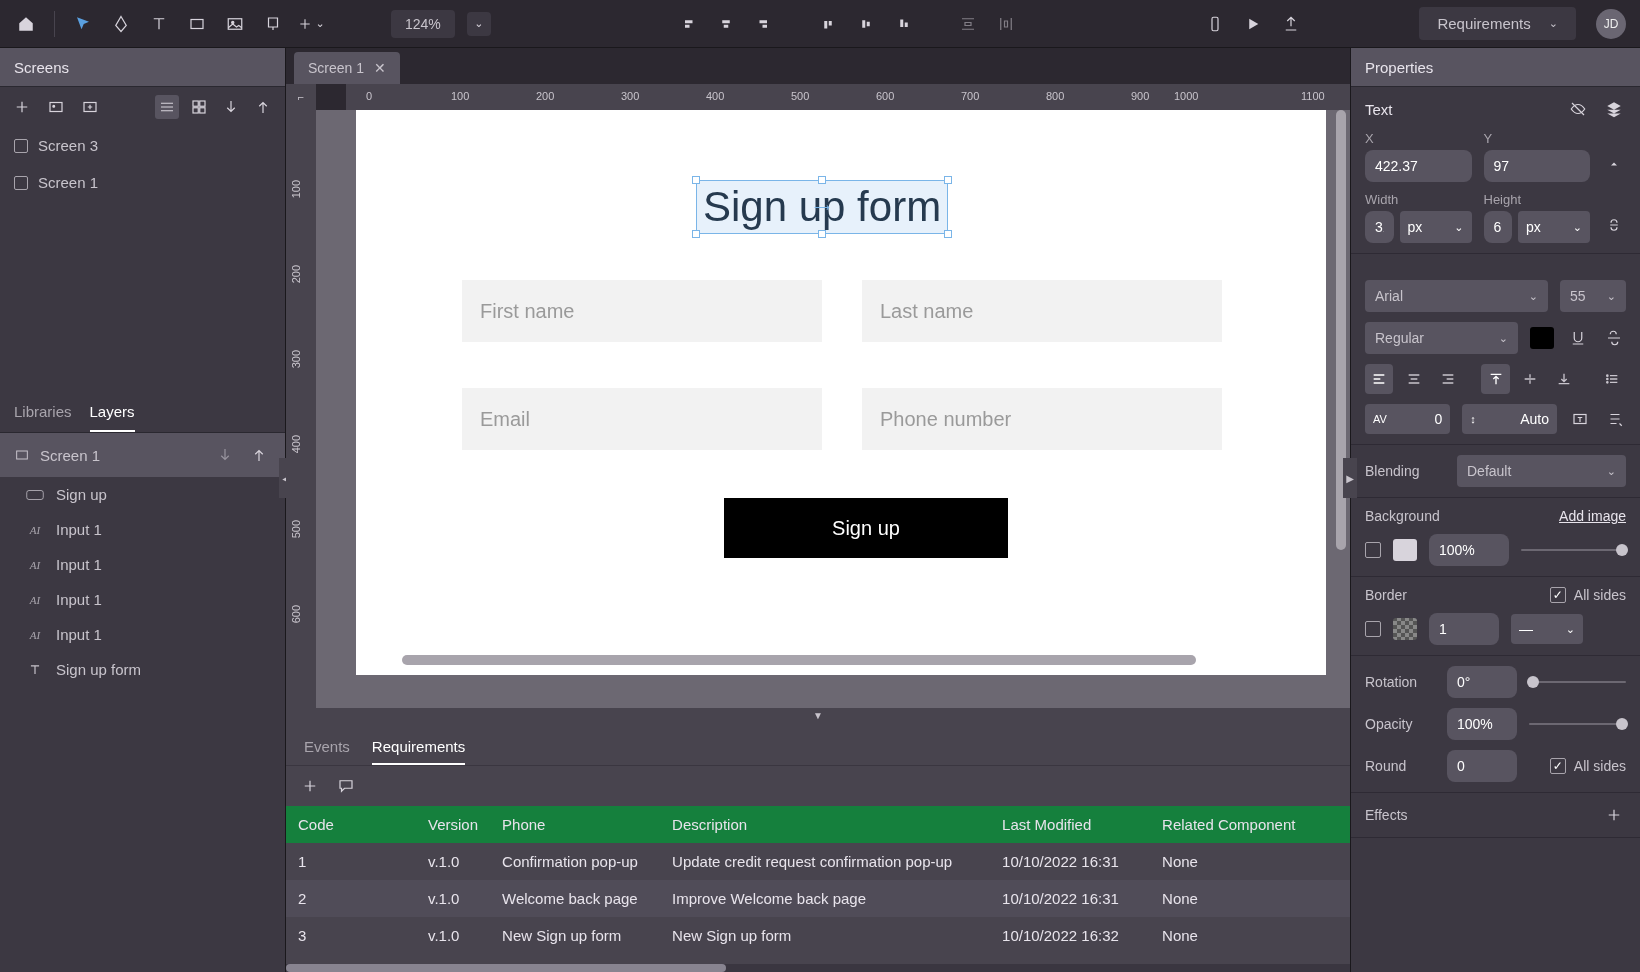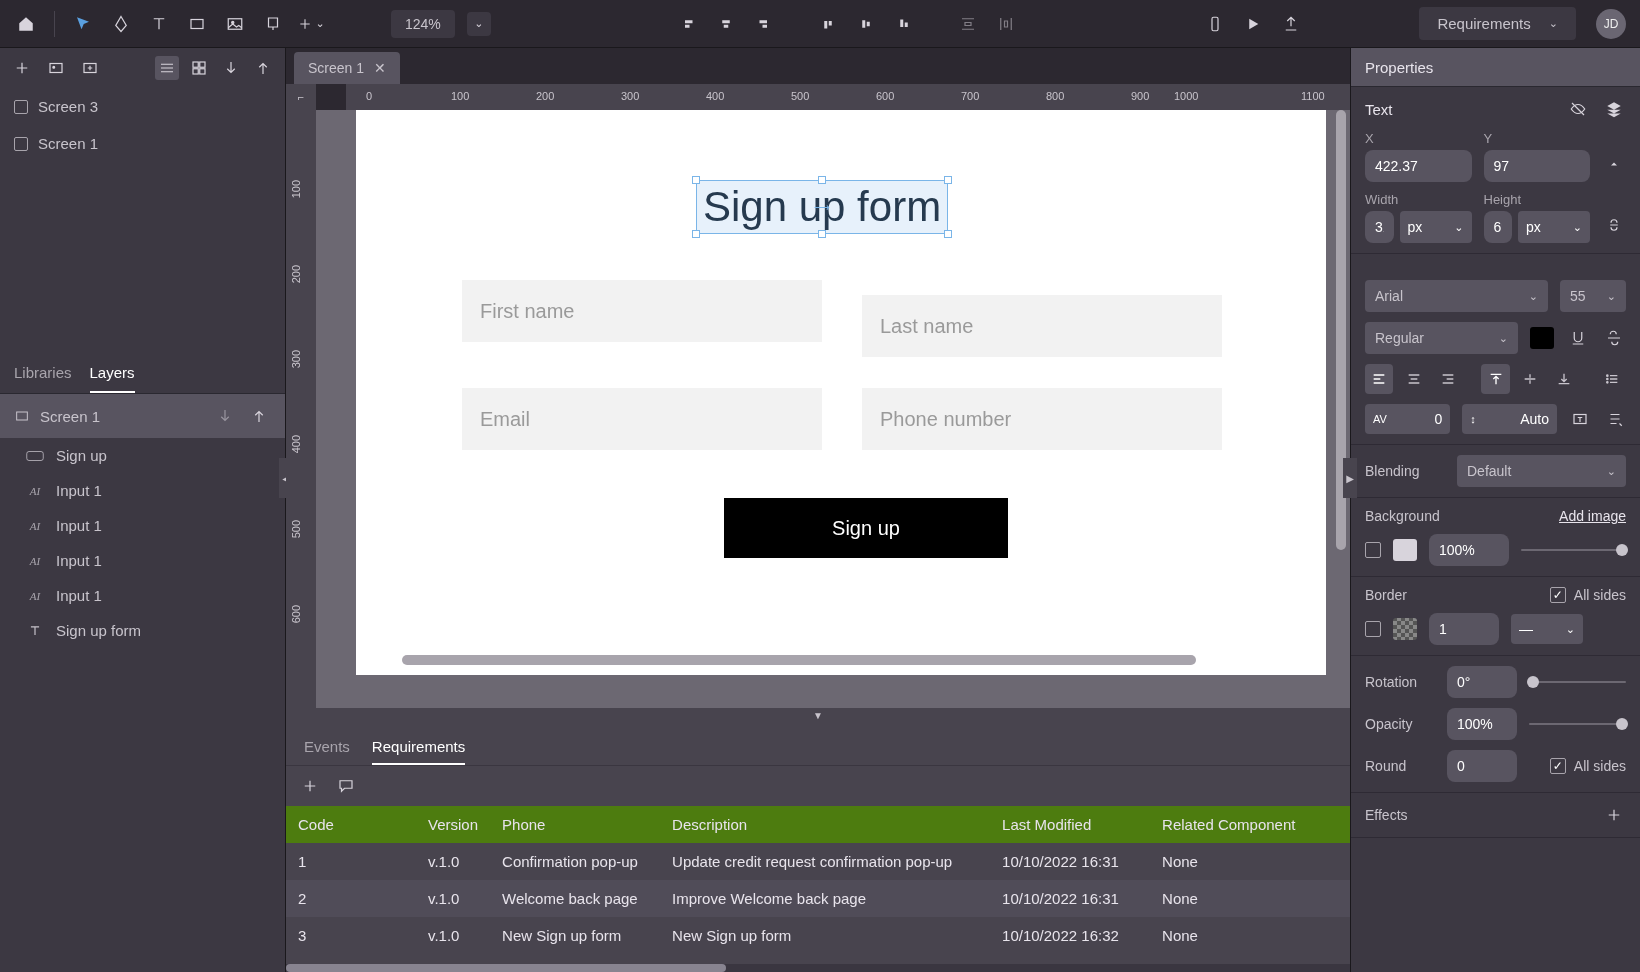--- a/index.html
+++ b/index.html
@@ -60,21 +60,21 @@
 .bottom-collapse { height:14px; background:#48444e; display:flex; align-items:center; justify-content:center; font-size:10px; }
 
 
 .bottompanel { height:250px; background:#48444e; display:flex; flex-direction:column; }
 .bp-tabs { display:flex; gap:22px; padding:8px 18px 0; border-bottom:1px solid #3a3640; }
 .bp-tabs .tab { padding:8px 0; color:#a8a4ac; font-size:15px; }
 .bp-tabs .tab.active { color:#fff; border-bottom:2px solid #fff; }
 .bp-icons { display:flex; gap:12px; padding:8px 12px; }
 .req-table { flex:1; overflow:auto; }
 .req-table table { width:100%; border-collapse:collapse; font-size:15px; }
-.req-table th { text-align:left; padding:10px 12px; background:#4d7c0f; font-weight:400; color:#e8e4ec; }
+.req-table th { text-align:left; padding:10px 12px; background:#15803d; font-weight:400; color:#e8e4ec; }
 .req-table td { padding:10px 12px; color:#e8e4ec; }
 .req-table tr:nth-child(even) td { background:#504c58; }
 .req-table tr:nth-child(odd) td { background:#48444e; }
 .reqscroll { height:8px; background:#3a3640; }
 .reqscroll .thumb{ width:440px; height:100%; background:#888490; border-radius:4px; }
 
 
 .rightpanel { width:290px; background:#3c3842; border-left:1px solid #1a181c; overflow:auto; font-size:14px; }
 .prop-section { padding:10px 14px; border-bottom:1px solid #2e2a34; }
 .prop-title { font-size:15px; color:#e8e4ec; }
@@ -224,20 +224,21 @@
     <span class="chev">⌄</span>
   </div>
   <div class="avatar">
       <span>JD</span>
     </div>
 </div>
 
 <div class="main">
 
   <div class="leftpanel">
+    <div class="panel-header active"><span>Screens</span></div>
     <div class="icon-row">
       <div class="iconbtn">
           <svg viewBox="0 0 24 24">
             <path d="M12 5v14M5 12h14"></path>
           </svg>
         </div>
       <div class="iconbtn">
           <svg viewBox="0 0 24 24">
             <rect x="4" y="6" width="16" height="12"></rect>
             <circle cx="9" cy="11" r="1.2" fill="currentColor"></circle>
@@ -388,21 +389,21 @@
             <span class="sel-handle" style="right:-5px;top:-5px"></span>
             <span class="sel-handle" style="left:-5px;bottom:-5px"></span>
             <span class="sel-handle" style="right:-5px;bottom:-5px"></span>
             <span class="sel-handle" style="left:calc(50% - 4px);top:-5px"></span>
             <span class="sel-handle" style="left:calc(50% - 4px);bottom:-5px"></span>
             <span style="position:absolute;left:calc(50% - 8px);top:calc(50% - 6px);font-size:11px;color:#7ab5e8;">⟶</span>
           </div>
           <div class="form-input" style="left:106px;top:170px">
               <span>First name</span>
             </div>
-          <div class="form-input" style="left:506px;top:185px">
+          <div class="form-input" style="left:506px;top:170px">
               <span>Last name</span>
             </div>
           <div class="form-input" style="left:106px;top:278px">
               <span>Email</span>
             </div>
           <div class="form-input" style="left:506px;top:278px">
               <span>Phone number</span>
             </div>
           <div class="signup-btn">
               <span>Sign up</span>

